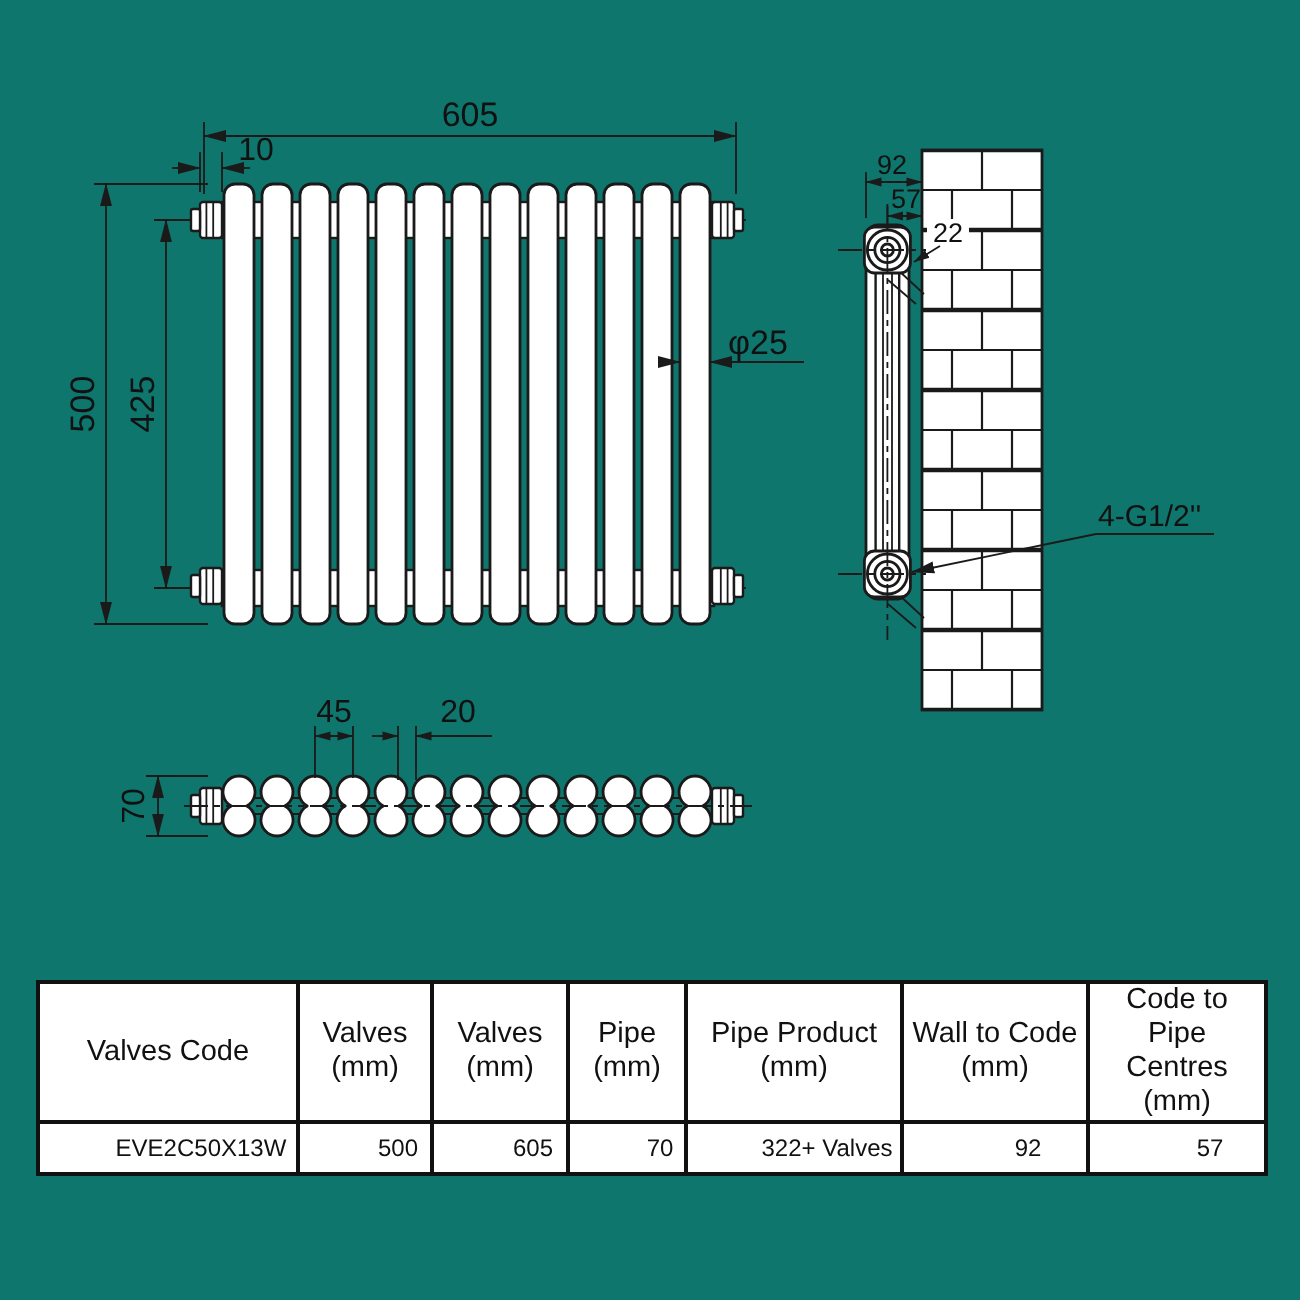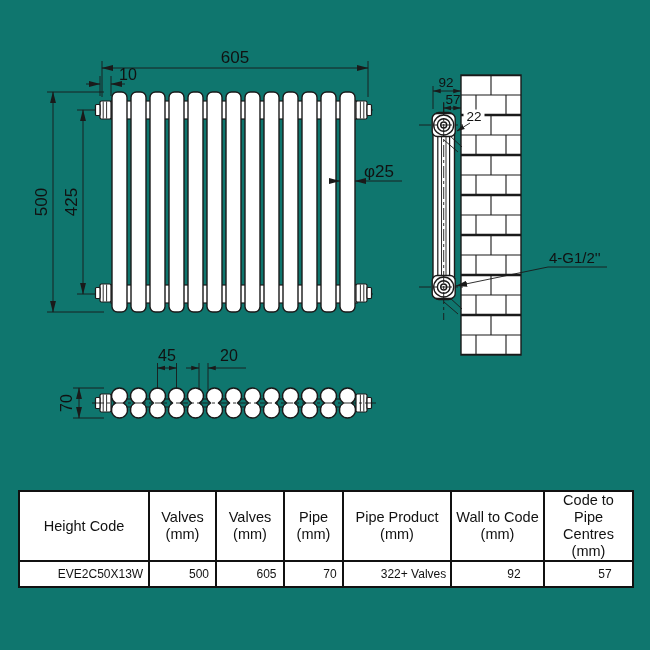--- a/index.html
+++ b/index.html
@@ -196,21 +196,21 @@
         <col style="width:67px">
         <col style="width:68px">
     <col style="width:59px">
         <col style="width:108px">
         <col style="width:93px">
         <col style="width:89px">
   </colgroup>
   <tbody>
         <tr>
     <th>
-      <div>Height Code</div>
+      <div>Valves Code</div>
             <div class="hunit"></div>
     </th>
     <th>
       <div>Valves</div>
             <div class="hunit">(mm)</div>
     </th>
     <th>
       <div>Valves</div>
             <div class="hunit">(mm)</div>
     </th>

